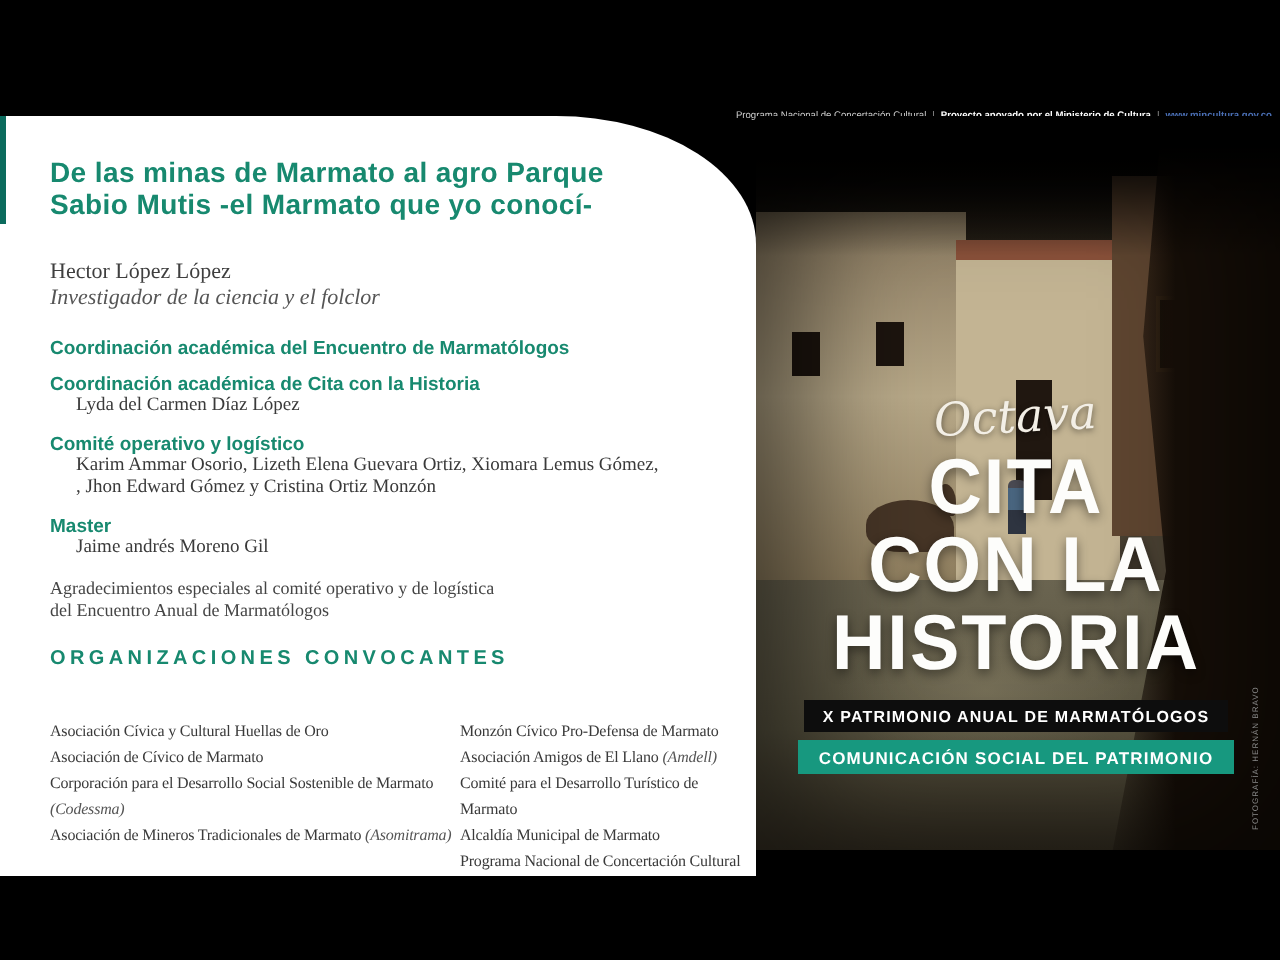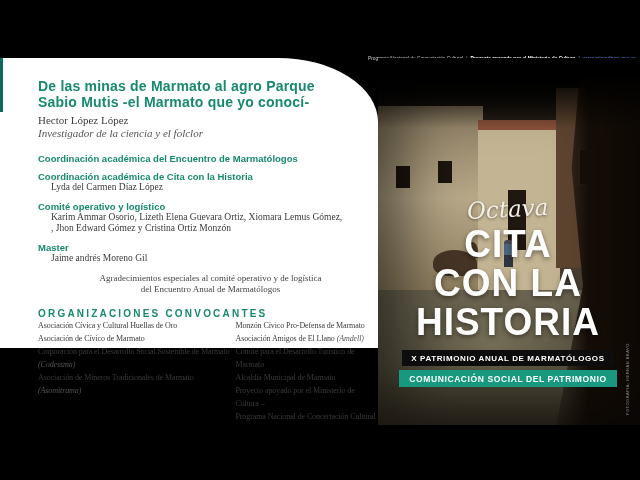--- a/index.html
+++ b/index.html
@@ -17,45 +17,45 @@
   .badge-crest{position:absolute;left:512px;top:84px;width:28px;height:25px;background:#fff;
                display:flex;align-items:center;justify-content:center;}
   .badge-tagline{position:absolute;left:540px;top:84px;width:54px;height:25px;
                  color:#fff;font-weight:bold;font-size:6.5px;line-height:7.5px;
                  padding:5px 0 0 6px;box-sizing:border-box;}
   .badge-ministry{position:absolute;left:594px;top:84px;width:46px;height:25px;
                   color:#fff;font-weight:bold;font-size:6.5px;line-height:25px;
                   text-align:center;}
 
   
-  .card{position:absolute;left:0;top:58px;width:378px;height:290px;background:#fff;
+  .card{position:absolute;left:0;top:58px;width:378px;height:380px;background:#fff;
         border-top-right-radius:100px 64px;box-sizing:border-box;
-        padding:20px 0 0 38px;}
+        padding:20px 0 0 25px;}
   .accent-line{position:absolute;left:0;top:58px;width:3px;height:54px;background:#0b6b5d;}
 
   .talk-title{width:340px;font-weight:bold;font-size:14px;line-height:16px;
               color:#17896f;letter-spacing:.2px;}
   .talk-title span{display:block;}
-  .speaker{margin-top:4px;font-family:"Liberation Serif",serif;font-size:11px;color:#3f3f3f;}
+  .speaker{margin-top:20px;font-family:"Liberation Serif",serif;font-size:11px;color:#3f3f3f;}
   .speaker-role{font-family:"Liberation Serif",serif;font-style:italic;font-size:11px;
                 color:#555;margin-top:1px;}
 
   .credits{margin-top:14px;}
   .credit-section{margin-bottom:7px;}
   .credit-heading{font-weight:bold;font-size:9.5px;color:#17896f;line-height:11px;}
   .credit-line{font-family:"Liberation Serif",serif;font-size:9.5px;color:#3a3a3a;
                margin-left:13px;line-height:11.5px;}
 
-  .ack{width:345px;margin-top:9px;text-align:center;font-family:"Liberation Serif",serif;
+  .ack{width:345px;margin-top:9px;text-align:left;font-family:"Liberation Serif",serif;
        font-size:9px;color:#444;line-height:11px;}
   .ack span{display:block;}
 
   .org-heading{margin-top:13px;font-weight:bold;font-size:10px;color:#17896f;
                letter-spacing:2.2px;}
-  .org-cols{display:flex;margin-top:0;}
+  .org-cols{display:flex;margin-top:24px;}
   .org-col1{width:205px;}
   .org-col2{width:148px;}
   .org-item{font-family:"Liberation Serif",serif;font-size:8px;letter-spacing:-.1px;
             color:#3a3a3a;line-height:13px;}
   .org-item i{font-style:italic;color:#555;}
 
   
   .photo{position:absolute;left:378px;top:58px;width:262px;height:367px;overflow:hidden;
          background:linear-gradient(180deg,#000 0px,#0a0806 30px,#2c251b 70px,#3f3728 100px,#494032 130px);}
   .bldg-left{position:absolute;left:0;top:48px;width:105px;height:205px;
@@ -167,21 +167,20 @@
           <div class="org-item"><span>Asociación Cívica y Cultural Huellas de Oro</span></div>
           <div class="org-item"><span>Asociación de Cívico de Marmato</span></div>
           <div class="org-item"><span>Corporación para el Desarrollo Social Sostenible de Marmato </span><i>(Codessma)</i></div>
           <div class="org-item"><span>Asociación de Mineros Tradicionales de Marmato </span><i>(Asomitrama)</i></div>
         </div>
       <div class="org-col2">
           <div class="org-item"><span>Monzón Cívico Pro-Defensa de Marmato</span></div>
           <div class="org-item"><span>Asociación Amigos de El Llano </span><i>(Amdell)</i></div>
           <div class="org-item"><span>Comité para el Desarrollo Turístico de Marmato</span></div>
           <div class="org-item"><span>Alcaldía Municipal de Marmato</span></div>
-          <div class="org-item"><span>Proyecto apoyado por el Ministerio de Cultura –</span></div>
           <div class="org-item"><span>Programa Nacional de Concertación Cultural</span></div>
         </div>
     </div>
   </div>
   <div class="accent-line"></div>
 
   <div class="photo">
     <div class="bldg-left">
       <div class="win" style="left:18px;top:60px;"></div>
       <div class="win" style="left:60px;top:55px;"></div>

